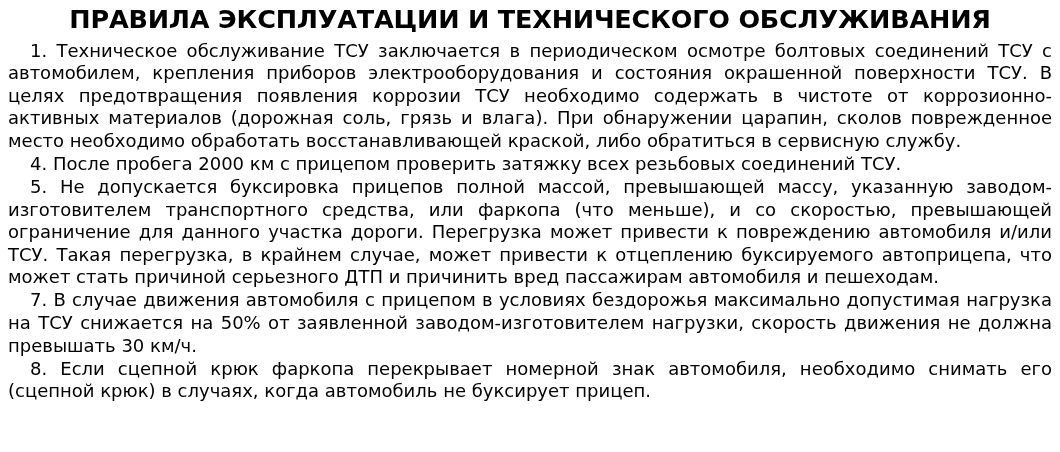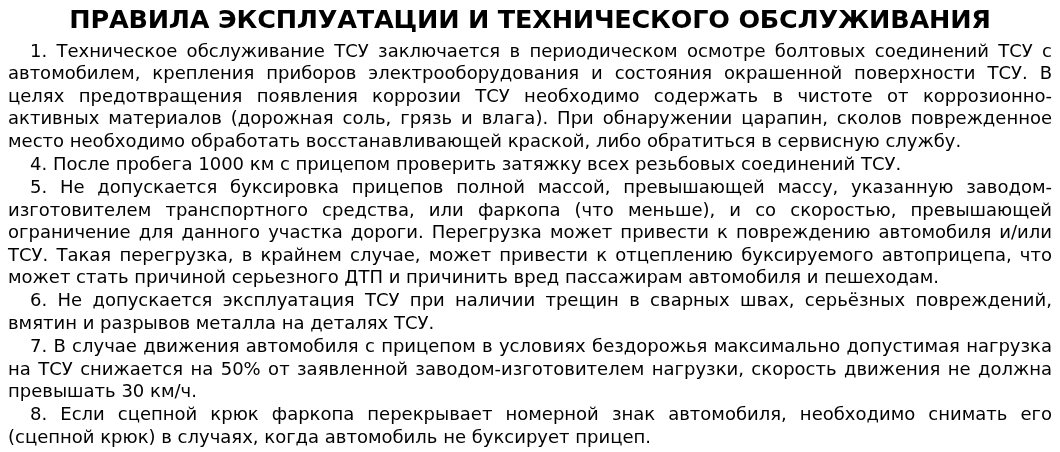--- a/index.html
+++ b/index.html
@@ -58,32 +58,28 @@
 
     <p class="clause">
       <span class="num">1.</span>
       <span>Техническое обслуживание ТСУ заключается в периодическом осмотре болтовых соединений ТСУ с автомобилем, крепления приборов электрооборудования и состояния окрашенной поверхности ТСУ. В целях предотвращения появления коррозии ТСУ необходимо содержать в чистоте от коррозионно-активных материалов (дорожная соль, грязь и влага). При обнаружении царапин, сколов поврежденное место необходимо обработать восстанавливающей краской, либо обратиться в сервисную службу.</span>
     </p>
 
 
 
     <p class="clause">
       <span class="num">4.</span>
-      <span>После пробега 1000 км с прицепом проверить затяжку всех резьбовых соединений ТСУ.</span>
+      <span>После пробега 2000 км с прицепом проверить затяжку всех резьбовых соединений ТСУ.</span>
     </p>
 
     <p class="clause">
       <span class="num">5.</span>
       <span>Не допускается буксировка прицепов полной массой, превышающей массу, указанную заводом-изготовителем транспортного средства, или фаркопа (что меньше), и со скоростью, превышающей ограничение для данного участка дороги. Перегрузка может привести к повреждению автомобиля и/или ТСУ. Такая перегрузка, в крайнем случае, может привести к отцеплению буксируемого автоприцепа, что может стать причиной серьезного ДТП и причинить вред пассажирам автомобиля и пешеходам.</span>
     </p>
 
-    <p class="clause">
-      <span class="num">6.</span>
-      <span>Не допускается эксплуатация ТСУ при наличии трещин в сварных швах, серьёзных повреждений, вмятин и разрывов металла на деталях ТСУ.</span>
-    </p>
 
     <p class="clause">
       <span class="num">7.</span>
       <span>В случае движения автомобиля с прицепом в условиях бездорожья максимально допустимая нагрузка на ТСУ снижается на 50% от заявленной заводом-изготовителем нагрузки, скорость движения не должна превышать 30 км/ч.</span>
     </p>
 
     <p class="clause">
       <span class="num">8.</span>
       <span>Если сцепной крюк фаркопа перекрывает номерной знак автомобиля, необходимо снимать его (сцепной крюк) в случаях, когда автомобиль не буксирует прицеп.</span>
     </p>

